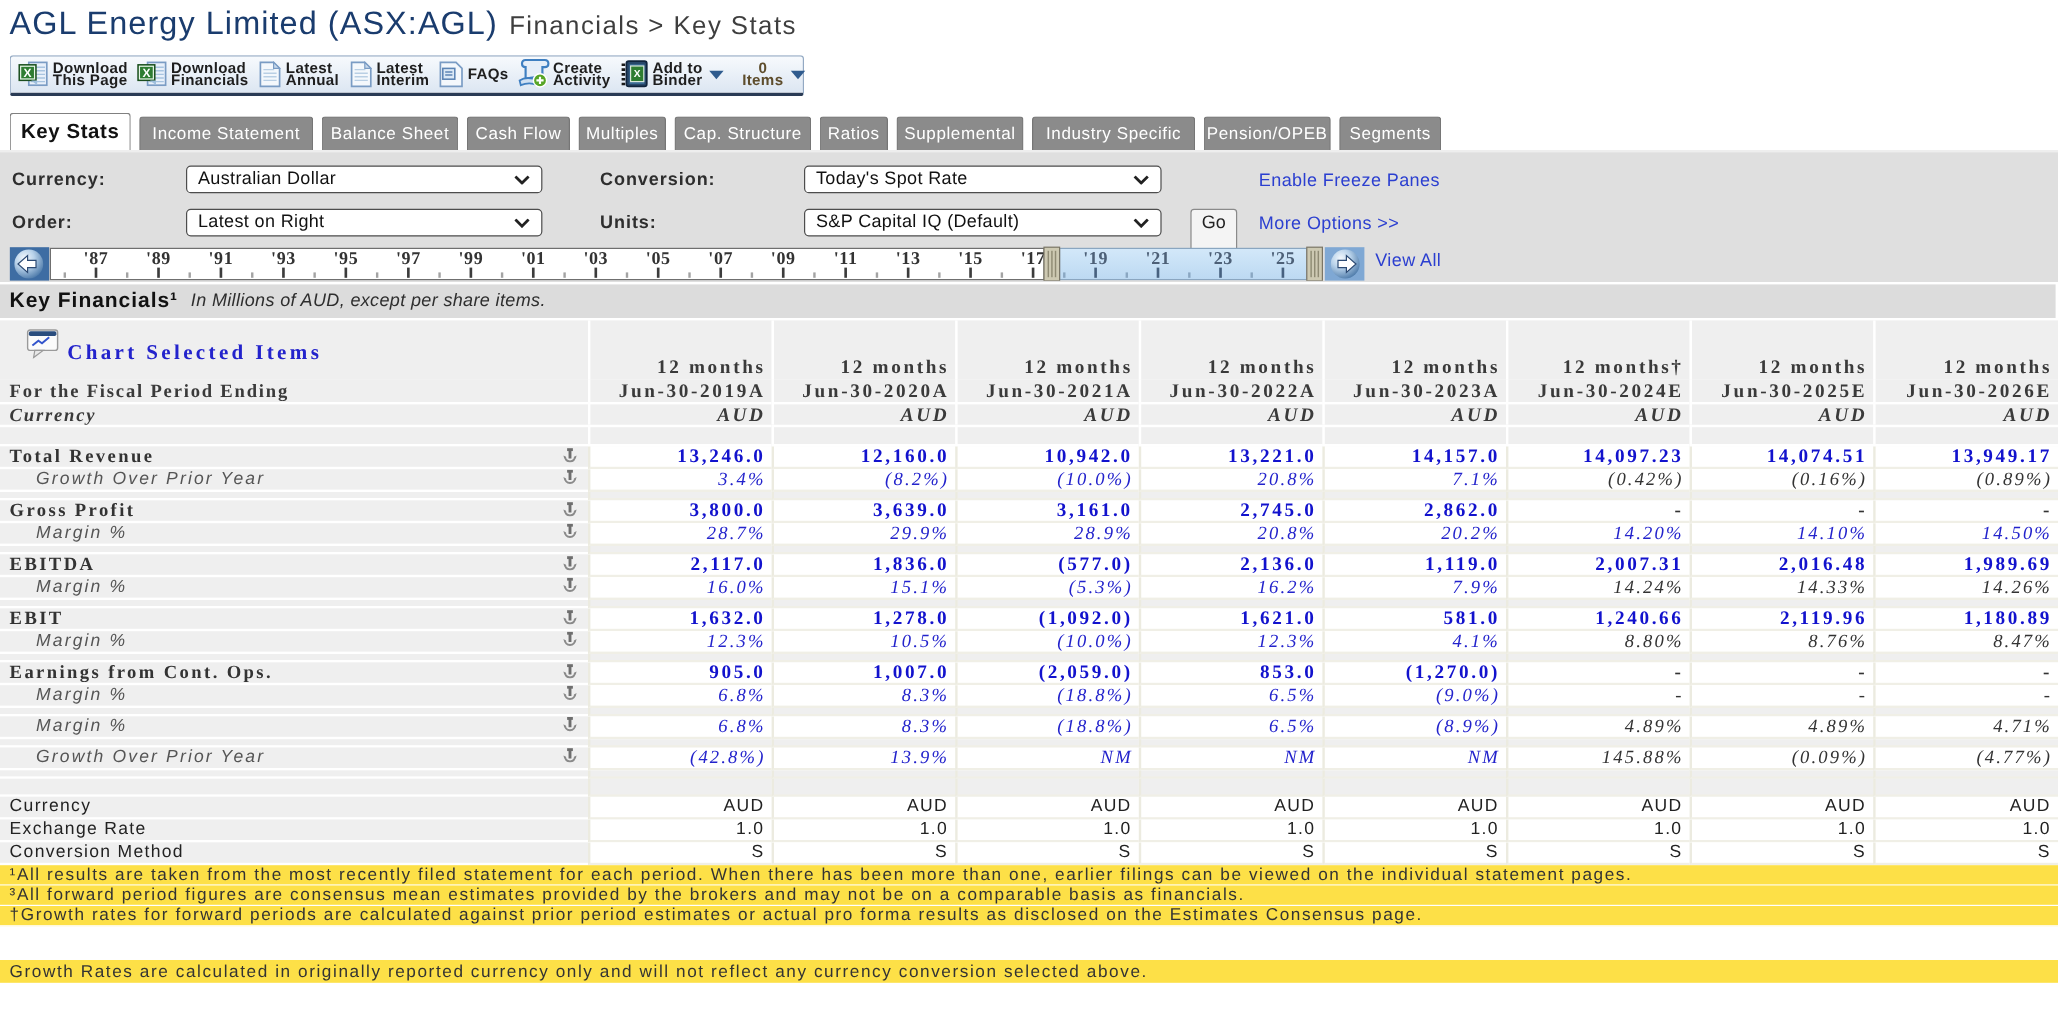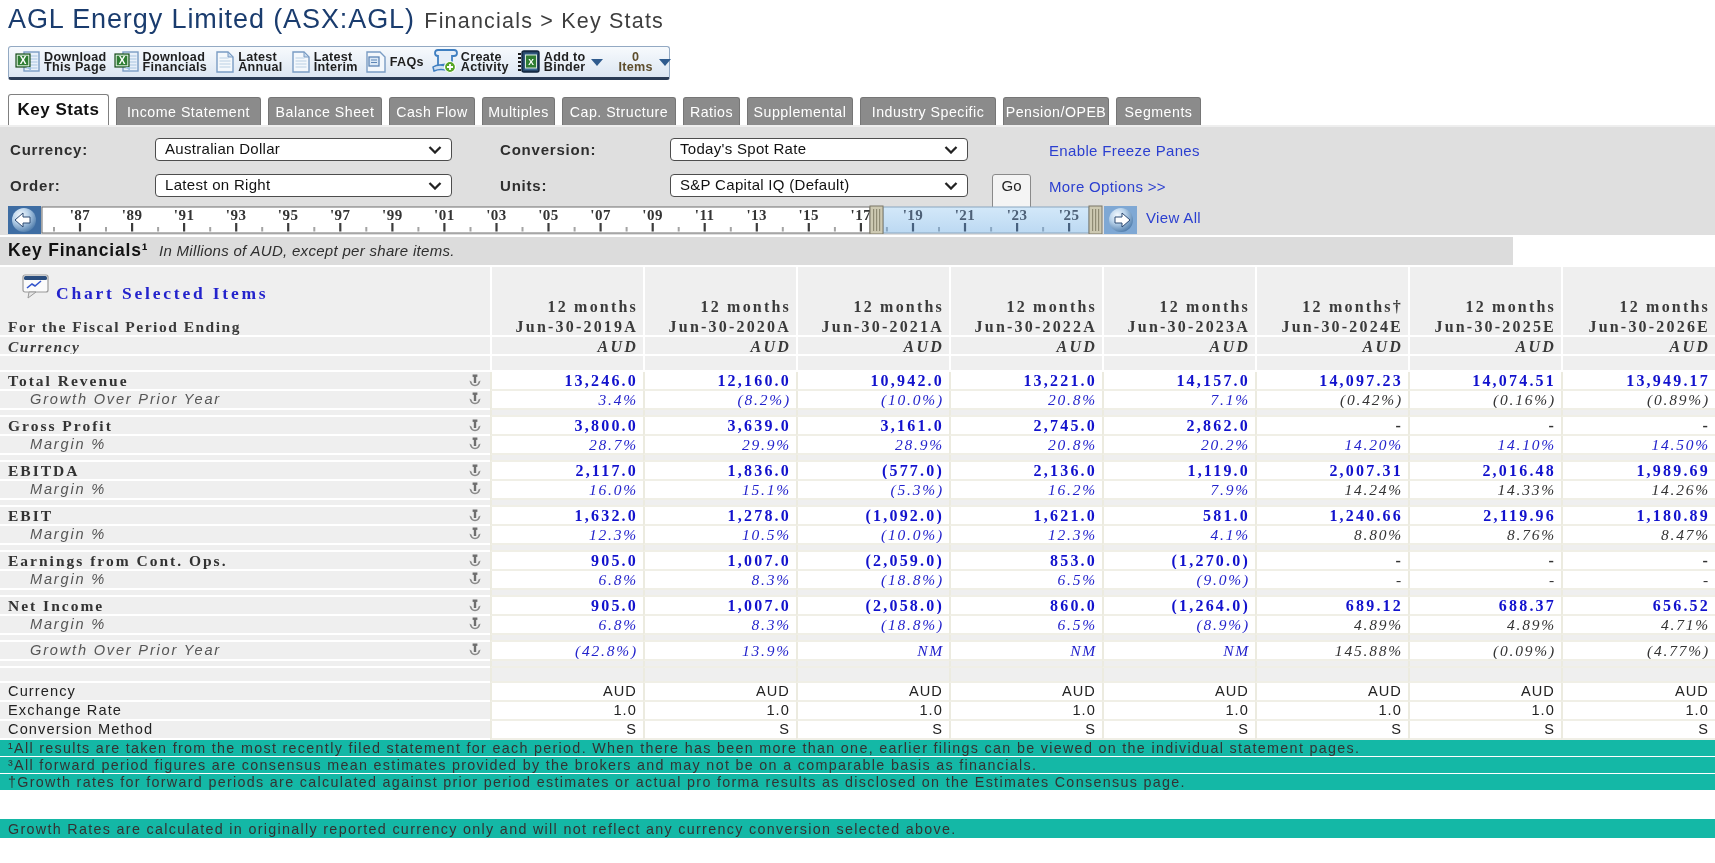--- a/index.html
+++ b/index.html
@@ -33,21 +33,21 @@
 .clab { position:absolute; font-weight:bold; font-size:15px; color:#2e2e2e; letter-spacing:0.8px; }
 .sel { position:absolute; height:23px; background:#fff; border:1.5px solid #4d4d4d;
   border-radius:4px; font-size:15px; color:#111; letter-spacing:0.3px;
   padding-left:9px; line-height:20px; }
 .sel .chev { position:absolute; right:9px; top:7px; }
 #gobtn { position:absolute; left:992px; top:174px; width:39px; height:36px;
   background:#f4f4f4; border:1px solid #8a8a8a; border-radius:3px;
   font-size:15px; color:#222; text-align:center; line-height:22px; }
 .lnk { position:absolute; color:#2b3fd0; font-size:15px; letter-spacing:0.35px; white-space:nowrap; }
 
-#kfband { position:absolute; left:0; top:237px; width:1513px; height:28px; background:#dcdcdc; }
+#kfband { position:absolute; left:0; top:237px; width:1713px; height:28px; background:#dcdcdc; }
 #kfband .t1 { position:absolute; left:8px; top:3px; font-size:17.5px; font-weight:bold;
   color:#111; letter-spacing:0.8px; }
 #kfband .t2 { position:absolute; left:159px; top:5px; font-size:15px; font-style:italic;
   color:#2e2e2e; letter-spacing:0.3px; }
 
 #fin { position:absolute; left:0; top:267px; width:1715px; border-collapse:separate;
   border-spacing:0; table-layout:fixed; }
 #fin td { box-sizing:border-box; overflow:hidden; white-space:nowrap; }
 #fin .lab { background:#efefef; }
 #fin .h { background:#efefef; border-left:2px solid #fff; text-align:right; padding-right:5px;
@@ -84,21 +84,21 @@
 .gsp td { height:7px; border-bottom:2px solid #fff; }
 .gsp .gsd { background:#efefef; border-left:2px solid #ecebe0; border-bottom:2px solid #f0efe6; }
 .bsp td { height:15px; border-bottom:2px solid #fff; }
 .bsp .bsd { background:#efefef; border-left:2px solid #ecebe0; border-bottom:2px solid #f0efe6; }
 .meta td { height:19px; line-height:17px; }
 #fin .metal { font-size:14.6px; color:#222; padding-left:8px; letter-spacing:1.1px;
   border-bottom:2px solid #fff; }
 #fin .metav { background:#fff; border-left:2px solid #ecebe0; border-bottom:2px solid #f0efe6;
   text-align:right; padding-right:6px; font-size:14.6px; color:#222; letter-spacing:1.1px; }
 .fn td { height:17px; }
-#fin .fnc { background:#14b8a6; border-bottom:1px solid #fff; font-size:14.3px; color:#333;
+#fin .fnc { background:#fde047; border-bottom:1px solid #fff; font-size:14.3px; color:#333;
   padding-left:8px; letter-spacing:1.32px; }
 .gap td { height:28px; background:#fff; }
 .fn2 td { height:20px; }
 .fn2 .fnc { background:#f0f0f0; }
 </style></head><body>
 <div id="all">
     <div id="title"><span class="co">AGL Energy Limited (ASX:AGL)</span> <span class="bc">Financials &gt; Key Stats</span></div>
     <div id="toolbar">
       <div class="tbtn">
         <svg width="27" height="24" viewBox="0 0 27 24">
@@ -563,35 +563,20 @@
           <td class="lab"></td>
           <td class="gsd"></td>
           <td class="gsd"></td>
           <td class="gsd"></td>
           <td class="gsd"></td>
           <td class="gsd"></td>
           <td class="gsd"></td>
           <td class="gsd"></td>
           <td class="gsd"></td>
         </tr>
-        <tr class="main">
-          <td class="lab ml">Net Income<span class="anch"><svg width="14" height="14" viewBox="0 0 14 14" style="vertical-align:-2px">
-                <path d="M7 2 v7" stroke="#6e6e6e" stroke-width="2.4"></path>
-                <rect x="4.6" y="0.5" width="4.8" height="2.4" fill="#6e6e6e"></rect>
-                <path d="M1.5 6.5 q0.8 5.5 5.5 5.8 q4.7 -0.3 5.5 -5.8 l-2.2 1.2 q0 2.6 -3.3 3 q-3.3 -0.4 -3.3 -3 z" fill="#8a8a8a"></path>
-              </svg></span></td>
-          <td class="v">905.0</td>
-          <td class="v">1,007.0</td>
-          <td class="v">(2,058.0)</td>
-          <td class="v">860.0</td>
-          <td class="v">(1,264.0)</td>
-          <td class="v">689.12</td>
-          <td class="v">688.37</td>
-          <td class="v">656.52</td>
-        </tr>
         <tr class="sub">
           <td class="lab sl">Margin %<span class="anch"><svg width="14" height="14" viewBox="0 0 14 14" style="vertical-align:-2px">
                 <path d="M7 2 v7" stroke="#6e6e6e" stroke-width="2.4"></path>
                 <rect x="4.6" y="0.5" width="4.8" height="2.4" fill="#6e6e6e"></rect>
                 <path d="M1.5 6.5 q0.8 5.5 5.5 5.8 q4.7 -0.3 5.5 -5.8 l-2.2 1.2 q0 2.6 -3.3 3 q-3.3 -0.4 -3.3 -3 z" fill="#8a8a8a"></path>
               </svg></span></td>
           <td class="s">6.8%</td>
           <td class="s">8.3%</td>
           <td class="s">(18.8%)</td>
           <td class="s">6.5%</td>

